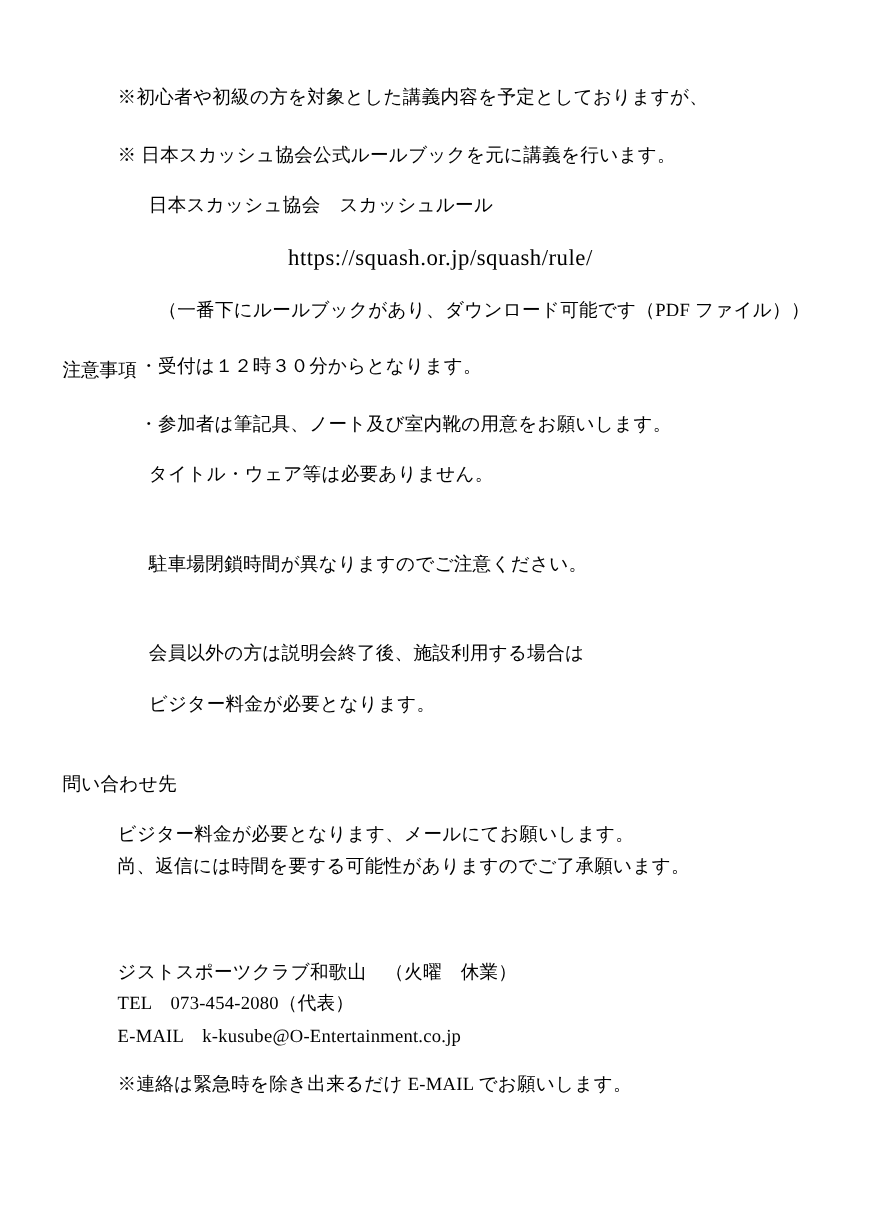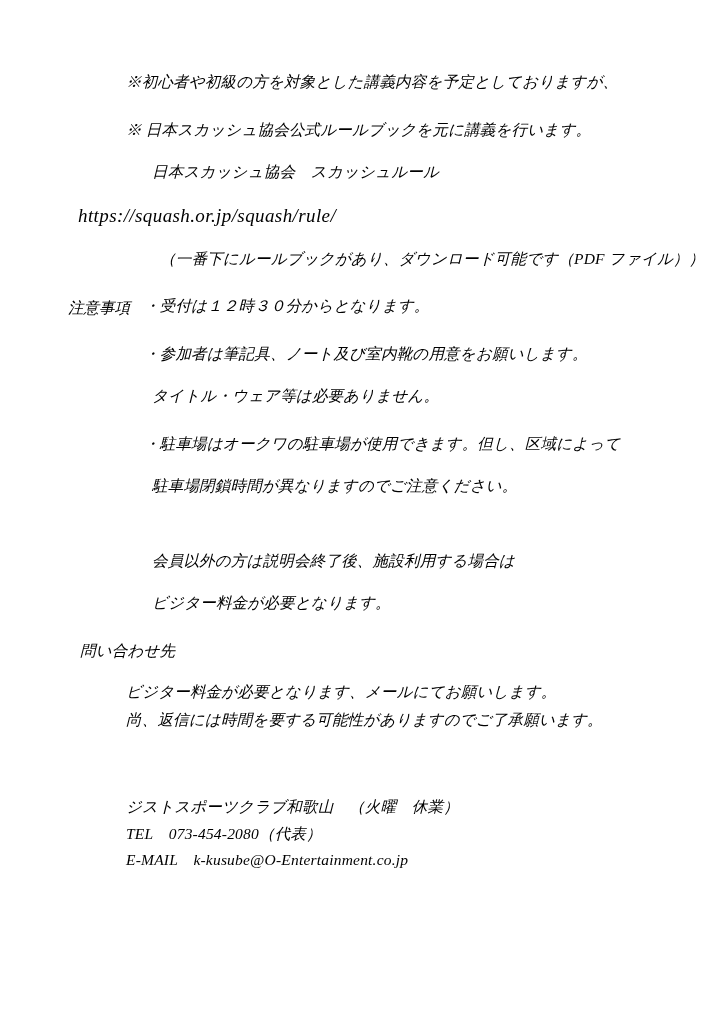--- a/index.html
+++ b/index.html
@@ -13,22 +13,21 @@
     font-family: "Liberation Serif", serif;
     color: #000000;
     position: relative;
     overflow: hidden;
   }
   .page {
     position: relative;
     width: 724px;
     height: 772px;
     box-sizing: border-box;
-    padding: 60px 40px 40px 48px;
-    font-style: italic;
+    padding: 60px 40px 40px 20px;
   }
   .line {
     font-size: 15.5px;
     line-height: 1.0;
     white-space: pre;
     letter-spacing: 0.2px;
   }
   
   .sp-1 { height: 14px; }
   .sp-2 { height: 20px; }
@@ -37,30 +36,30 @@
   .row {
     display: block;
     margin-bottom: 12px;
   }
   .ind-0  { padding-left: 0px; }
   .ind-1  { padding-left: 78px; }
   .ind-2  { padding-left: 88px; }
   .ind-3  { padding-left: 96px; }
   .ind-4  { padding-left: 104px; margin-top: 27px; }
   .ind-5  { padding-left: 112px; }
-  .ind-url { padding-left: 30px; }
+  .ind-url { padding-left: 30px; text-align: center; }
 
   .url {
     font-size: 19px;
     letter-spacing: 0.4px;
   }
 
   .note-label {
     position: absolute;
-    left: 20px;
+    left: 32px;
     font-size: 15.5px;
   }
 
   .bullet-block {
     position: relative;
   }
   .underline-text {
     border-bottom: 1px solid #000;
     display: inline-block;
     padding-bottom: 1px;
@@ -97,44 +96,44 @@
       <div class="row line ind-3">・受付は１２時３０分からとなります。</div>
     </div>
 
     <div class="sp-2"></div>
 
     <div class="row line ind-3">・参加者は筆記具、ノート及び室内靴の用意をお願いします。</div>
     <div class="row line ind-4">タイトル・ウェア等は必要ありません。</div>
 
     <div class="sp-2"></div>
 
-    <div class="row line ind-3">・駐車場はオークワの駐車場が使用できます。但し、区域によって</div>
     <div class="row line ind-4">駐車場閉鎖時間が異なりますのでご注意ください。</div>
 
     <div class="sp-2"></div>
 
     <div class="row line ind-4">会員以外の方は説明会終了後、施設利用する場合は</div>
     <div class="row line ind-4">ビジター料金が必要となります。</div>
   </div>
 
   <div class="sp-2"></div>
 
   <div>
-    <div class="row line ind-0" style="padding-left:32px;">問い合わせ先</div>
+    <div class="row line ind-0" style="padding-left:32px;margin-top:19px;">問い合わせ先</div>
 
     <div class="sp-1"></div>
 
     <div class="row line ind-1">ビジター料金が必要となります、メールにてお願いします。</div>
     <div class="row line ind-1">尚、返信には時間を要する可能性がありますのでご了承願います。</div>
   </div>
 
   <div class="sp-6"></div>
 
   <div class="contact-block">
     <div class="row line ind-1">ジストスポーツクラブ和歌山　（火曜　休業）</div>
     <div class="row line ind-1">TEL　073-454-2080（代表）</div>
     <div class="row line ind-1">E-MAIL　k-kusube@O-Entertainment.co.jp</div>
 
     <div class="sp-1"></div>
 
+    <div class="row line ind-1">※連絡は緊急時を除き出来るだけ E-MAIL でお願いします。</div>
   </div>
 
 </div>
 
 </body></html>

